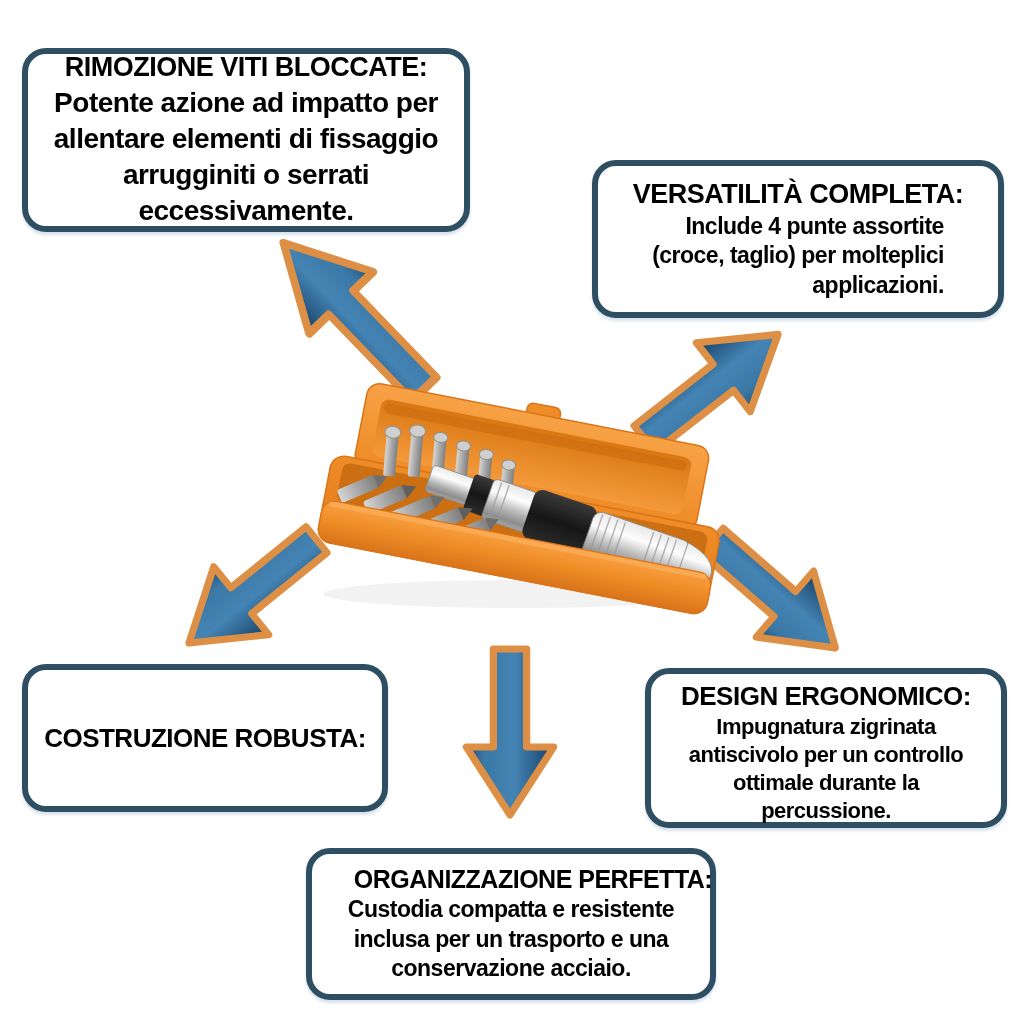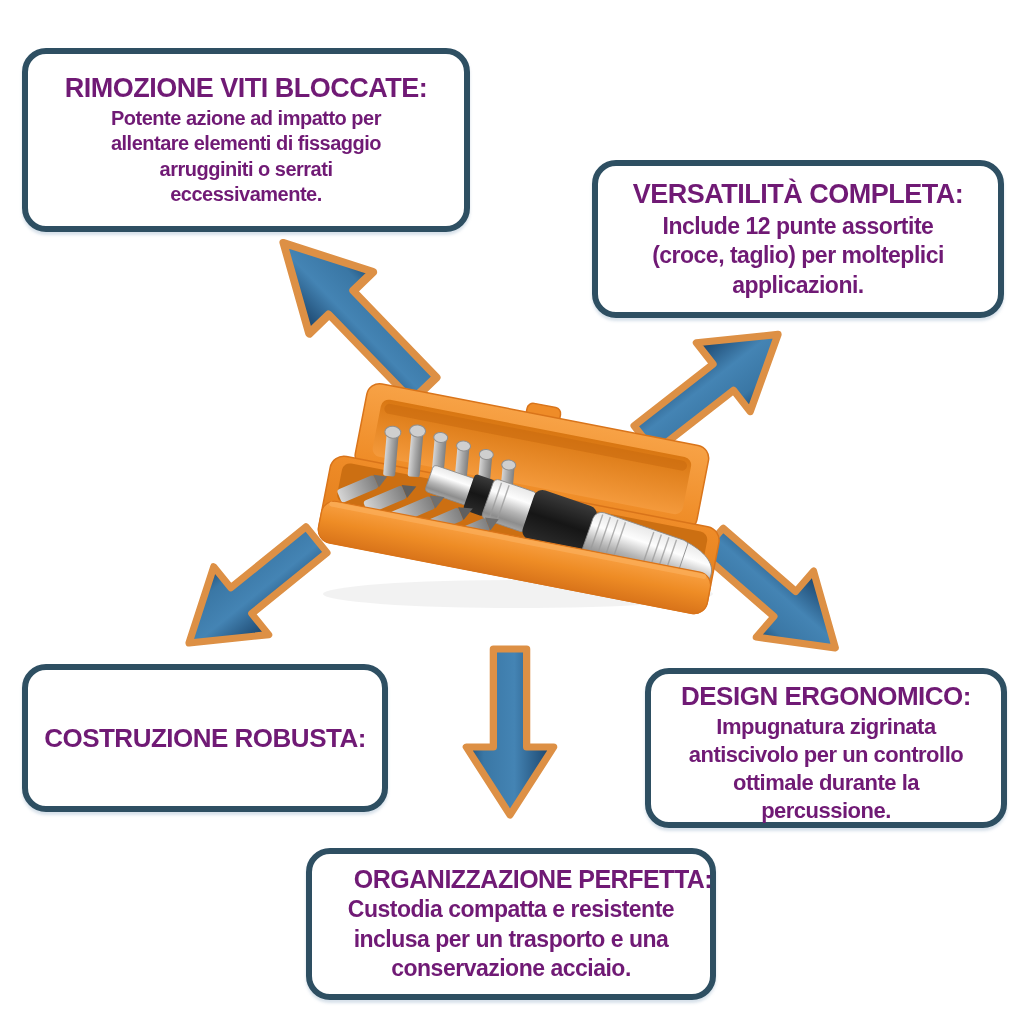--- a/index.html
+++ b/index.html
@@ -4,29 +4,29 @@
 <style>
   html,body{margin:0;padding:0;background:#ffffff;}
   .canvas{
     position:relative;width:1024px;height:1024px;background:#ffffff;
     font-family:"Liberation Sans", sans-serif;overflow:hidden;
   }
   .callout{
     position:absolute;box-sizing:border-box;background:#ffffff;
     border:6px solid #2e4f62;border-radius:24px;
     display:flex;flex-direction:column;justify-content:center;align-items:center;
-    text-align:center;padding:6px 24px;color:#701a75;
+    text-align:center;padding:6px 24px;color:#000000;
     box-shadow:0 3px 3px rgba(140,170,195,0.35);
     letter-spacing:-0.5px;
   }
   .callout .title{font-weight:800;white-space:nowrap;line-height:1.25;}
   .callout .body{font-weight:700;white-space:pre-line;line-height:1.28;}
   .c1{left:22px;top:48px;width:448px;height:184px;}
-  .c1 .title{font-size:27px;} .c1 .body{font-size:20px;}
-  .c2{left:592px;top:160px;width:412px;height:158px;}
+  .c1 .title{font-size:27px;} .c1 .body{font-size:28px;}
+  .c2{left:592px;top:160px;width:412px;height:158px;text-align:right;}
   .c2 .title{font-size:27px;} .c2 .body{font-size:23px;}
   .c3{left:22px;top:664px;width:366px;height:148px;gap:44px;}
   .c3 .title{font-size:26px;} .c3 .body{font-size:22px;}
   .c4{left:645px;top:668px;width:362px;height:160px;justify-content:space-between;}
   .c4 .title{font-size:26px;} .c4 .body{font-size:22px;}
   .c5{left:306px;top:848px;width:410px;height:152px;}
   .c5 .title{font-size:25px;margin-left:44px;} .c5 .body{font-size:23px;}
   .arrow{position:absolute;}
   .arrow svg{display:block;width:100%;height:100%;}
   .a1{left:243px;top:262px;width:220px;height:106px;transform:rotate(-134deg);}
@@ -89,21 +89,21 @@
 
   <div class="callout c1">
     <div class="title">RIMOZIONE VITI BLOCCATE:</div>
     <div class="body">Potente azione ad impatto per
 allentare elementi di fissaggio
 arrugginiti o serrati
 eccessivamente.</div>
   </div>
   <div class="callout c2">
     <div class="title">VERSATILITÀ COMPLETA:</div>
-    <div class="body">Include 12 punte assortite
+    <div class="body">Include 4 punte assortite
 (croce, taglio) per molteplici
 applicazioni.</div>
   </div>
   <div class="callout c3">
     <div class="title">COSTRUZIONE ROBUSTA:</div>
   </div>
   <div class="callout c4">
     <div class="title">DESIGN ERGONOMICO:</div>
     <div class="body">Impugnatura zigrinata
 antiscivolo per un controllo

